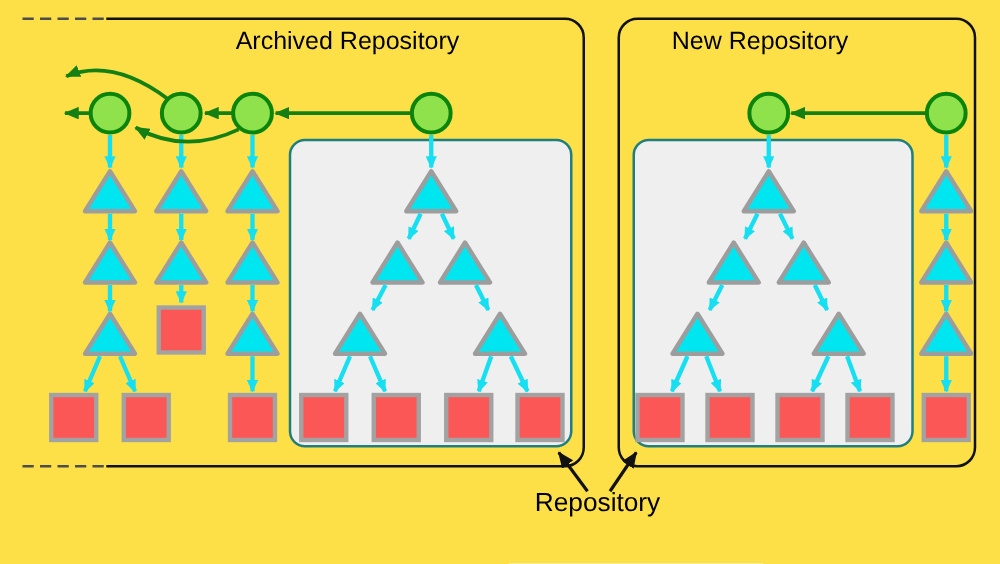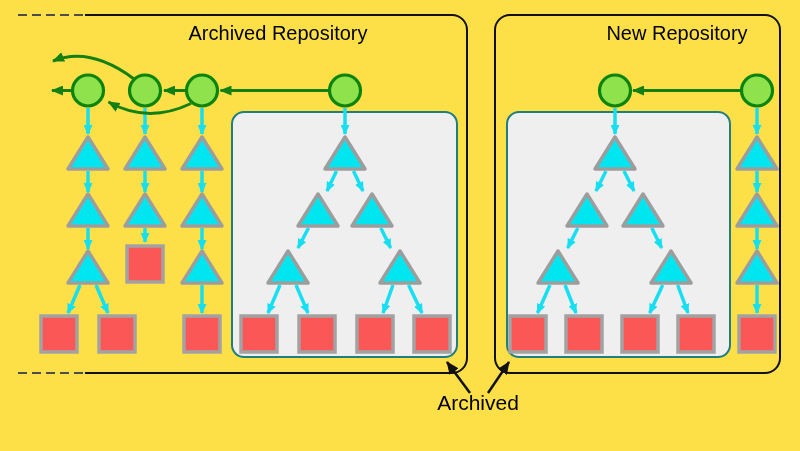--- a/index.html
+++ b/index.html
@@ -11,21 +11,21 @@
     overflow:hidden;
   }
   .canvas svg{position:absolute;left:0;top:0;}
   .repo-title{
     position:absolute;top:22px;
     transform:translateX(-50%);
     font-size:20px;color:#000;
     white-space:nowrap;
   }
   .repo-title.archived{left:278px;}
-  .repo-title.newrepo{left:677px;}
+  .repo-title.newrepo{left:608px;}
   .annotation-label{
     position:absolute;left:478px;top:390px;
     transform:translateX(-50%);
     font-size:21px;line-height:25px;
     text-align:center;color:#000;
     white-space:nowrap;
   }
 </style>
 </head>
 <body>
@@ -131,15 +131,15 @@
       <path d="M191,103.5 Q148,124 108.5,102" fill="none" stroke="#148014" stroke-width="3" marker-end="url(#mGreen)"></path>
       <line x1="470" y1="393" x2="447" y2="362" stroke="#111111" stroke-width="2.5" marker-end="url(#mBlack)"></line>
       <line x1="488" y1="393" x2="509" y2="362" stroke="#111111" stroke-width="2.5" marker-end="url(#mBlack)"></line>
     </svg>
 
   <div class="repo-title archived">Archived Repository</div>
 
   <div class="repo-title newrepo">New Repository</div>
 
   <div class="annotation-label">
-    <div>Archived</div>
+    <div>Repository</div>
   </div>
 </div>
 
 </body></html>

